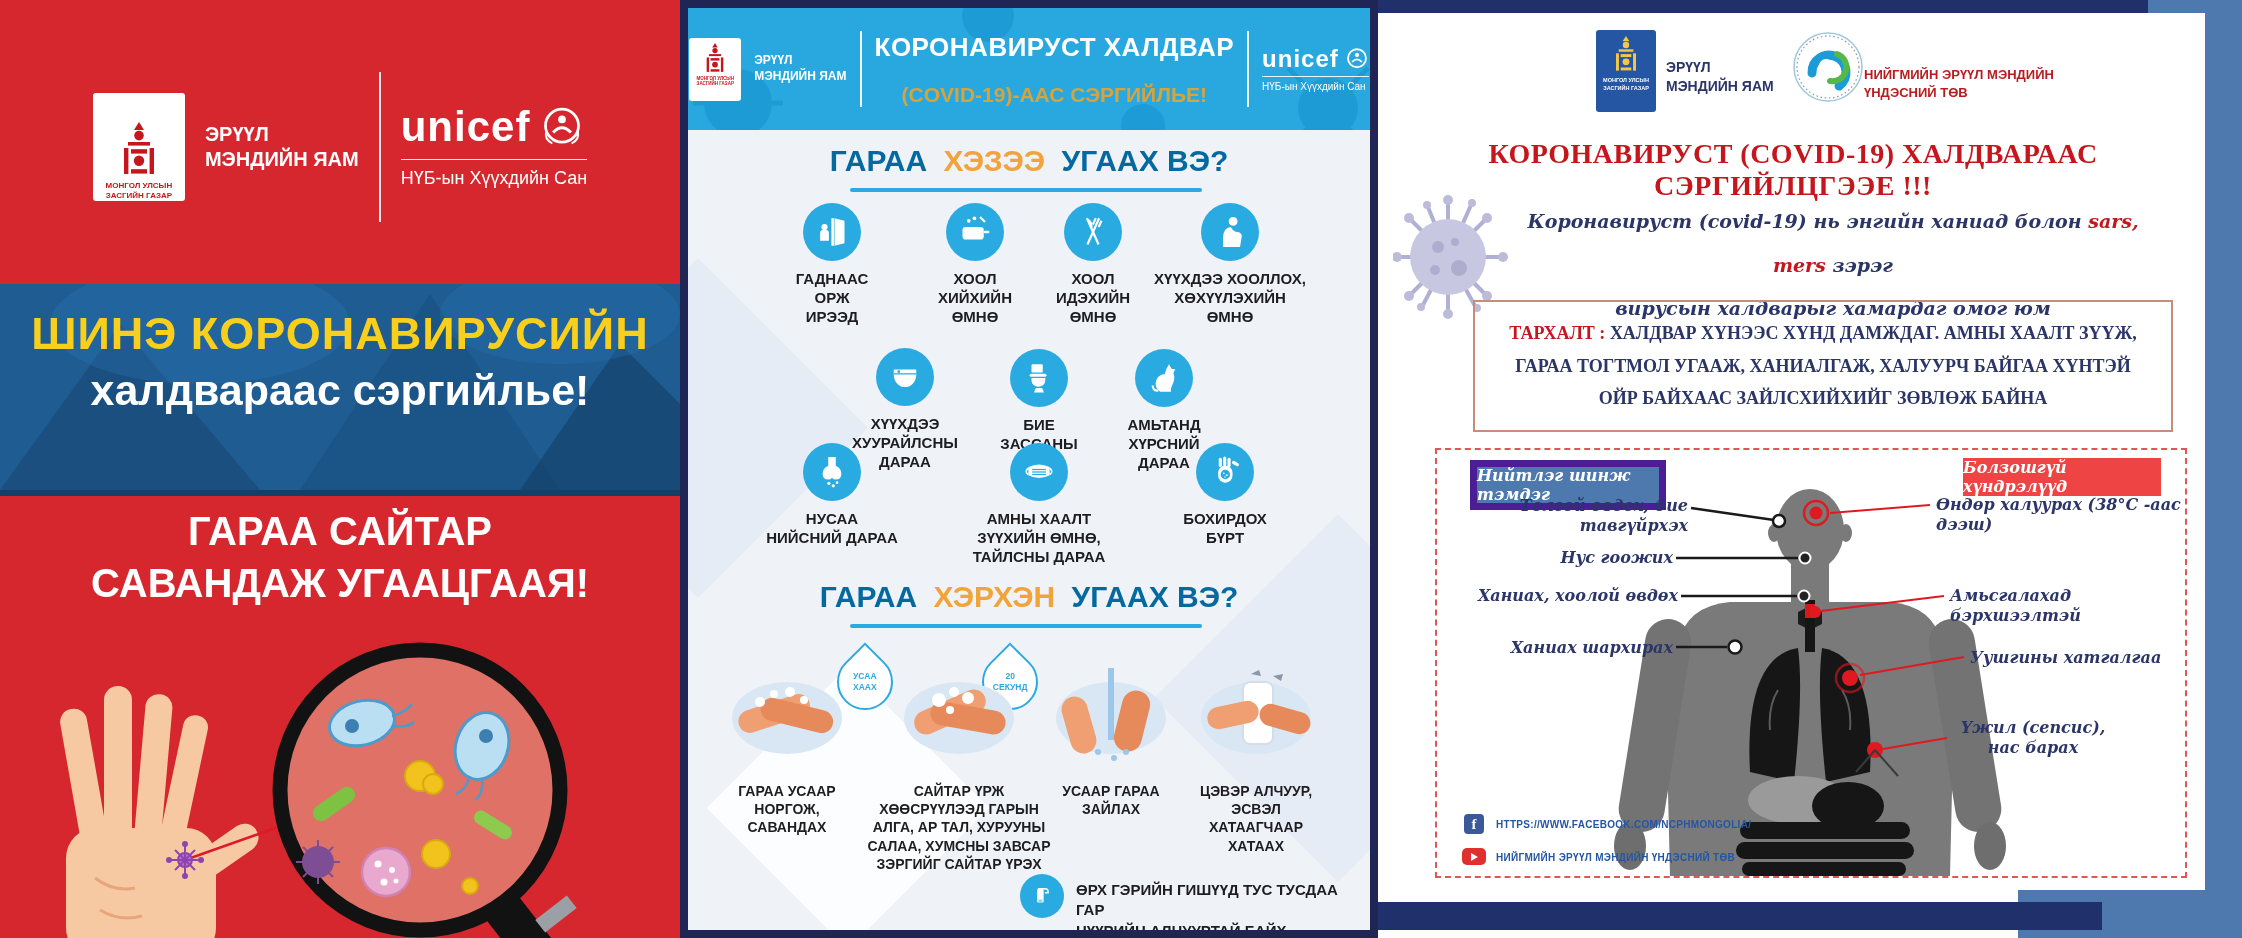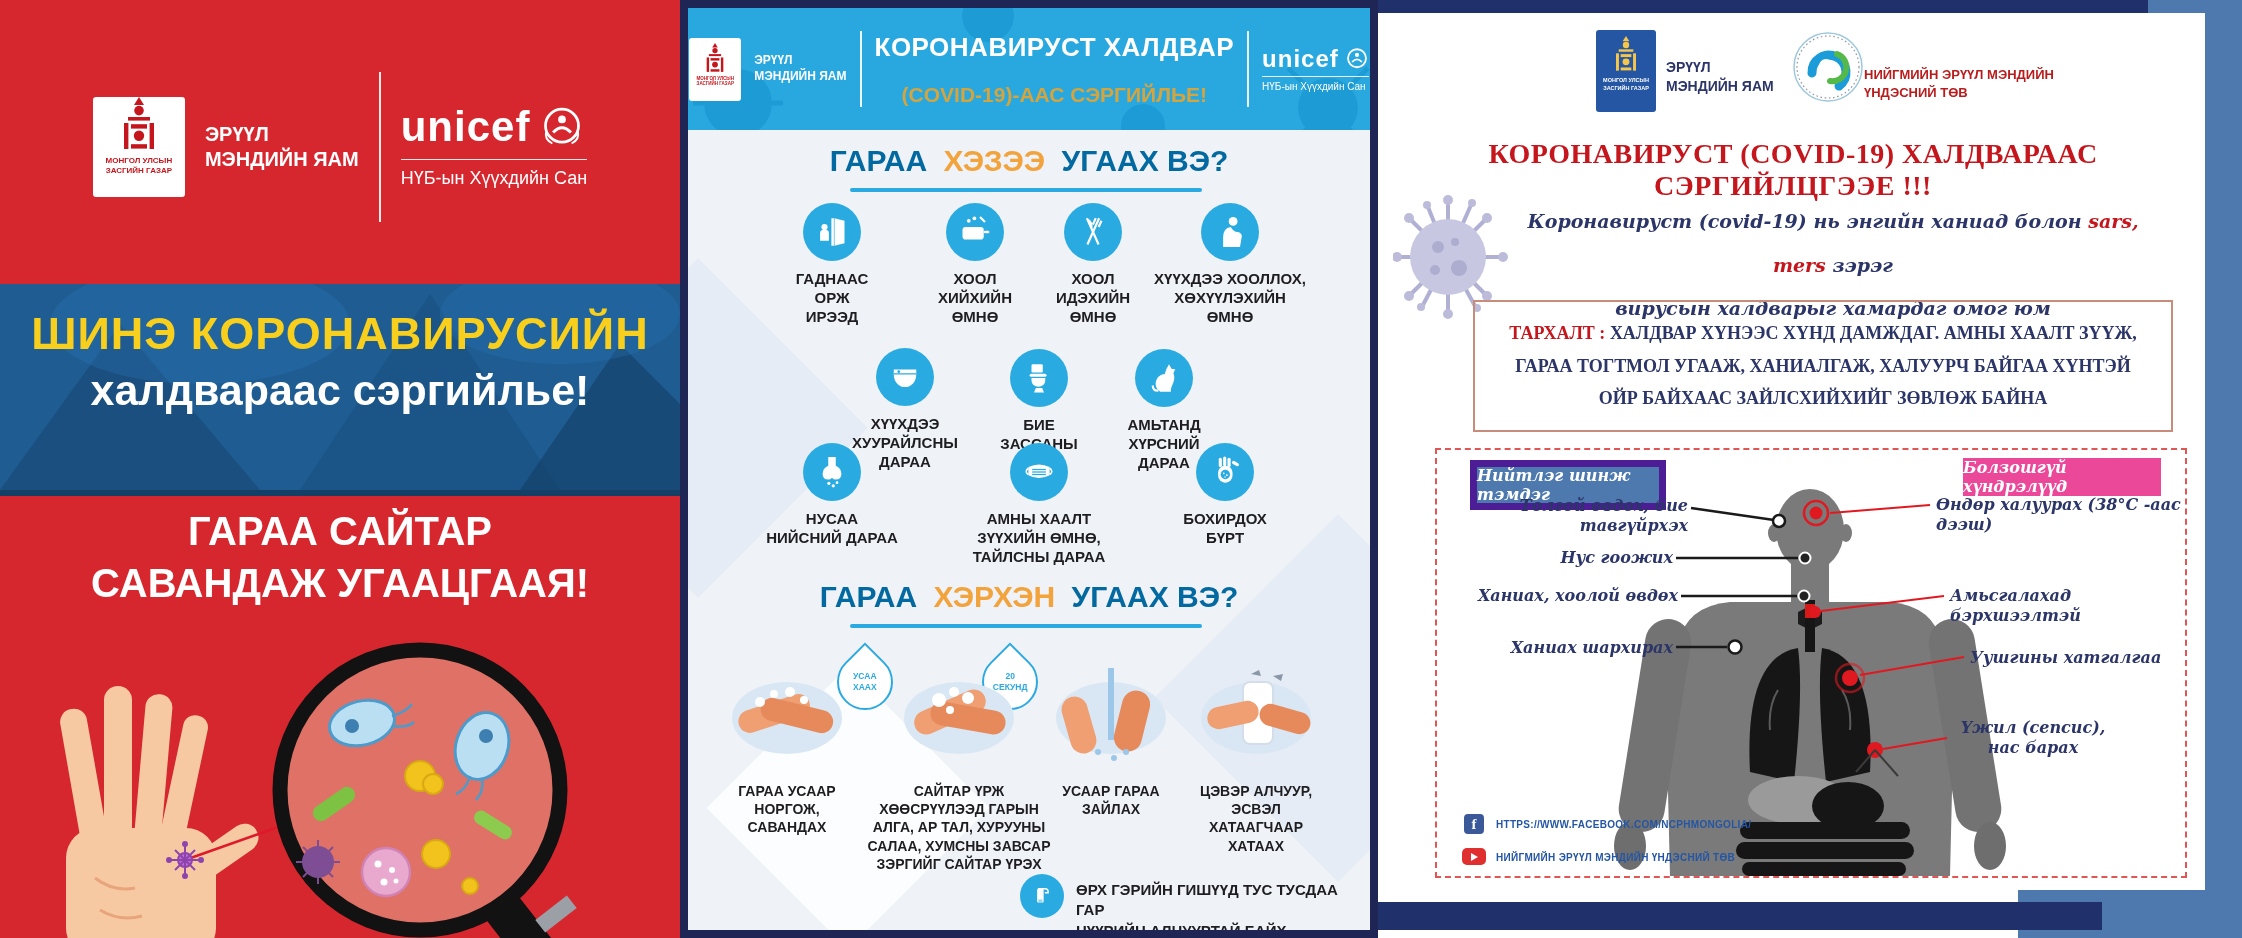--- a/index.html
+++ b/index.html
@@ -6,21 +6,21 @@
   #stage{position:relative;width:2242px;height:938px;overflow:hidden;background:#fff;
          font-family:"Liberation Sans",sans-serif;}
   .abs{position:absolute;}
   .pre{white-space:pre-line;}
   .ctr{text-align:center;}
 
   
   #lp{left:0;top:0;width:680px;height:938px;background:#D6272E;overflow:hidden;}
   .lp-logos{left:0;top:72px;width:680px;display:flex;justify-content:center;align-items:center;gap:20px;}
   .gov-box{background:#fff;border-radius:3px;display:flex;flex-direction:column;align-items:center;justify-content:flex-start;}
-  .gov-box.big{width:92px;height:100px;padding-top:0;}
+  .gov-box.big{width:92px;height:100px;padding-top:8px;justify-content:flex-end;}
   .gov-box.big .gov-cap{font-size:8px;font-weight:bold;color:#C4161C;line-height:1.25;text-align:center;margin-top:5px;}
   .lp-ministry{color:#fff;font-weight:bold;font-size:20px;line-height:1.25;}
   .vdiv{width:2px;height:150px;background:#fff;opacity:.9;}
   .uni-word{color:#fff;font-weight:bold;font-size:42px;letter-spacing:1px;line-height:1;}
   .uni-line{height:1px;background:#fff;margin:10px 0 8px 0;opacity:.9;}
   .uni-cap{color:#fff;font-size:18px;}
   .lp-band{left:0;top:284px;width:680px;height:206px;background:#1E5C92;border-bottom:6px solid #143F66;overflow:hidden;}
   .lp-band svg{position:absolute;left:0;top:0;}
   .lp-h1{position:relative;margin-top:24px;text-align:center;font-size:45px;font-weight:900;color:#F8CF1C;letter-spacing:1px;}
   .lp-h2{position:relative;text-align:center;font-size:43px;font-weight:800;color:#fff;margin-top:6px;}
@@ -66,21 +66,21 @@
   .rp-intro .red{color:#C4161C;}
   .rp-spread{left:95px;top:300px;width:700px;height:132px;border:2px solid #C98C7A;box-sizing:border-box;
              display:flex;align-items:center;justify-content:center;}
   .rp-spread-t{font-family:"Liberation Serif",serif;font-weight:bold;font-size:18px;color:#2B3568;
                text-align:center;line-height:1.8;padding:0 26px;}
   .rp-spread-t .red{color:#C4161C;}
   .rp-dotted{left:57px;top:448px;width:752px;height:430px;border:2px dashed #E25555;box-sizing:border-box;background:#fff;}
   .chip{position:absolute;display:flex;align-items:center;justify-content:center;color:#fff;
         font-family:"DejaVu Serif",serif;font-style:italic;font-weight:bold;font-size:16px;}
   .chip.blue{background:#4E79AE;border:7px solid #4c1d95;}
-  .chip.red{background:#ec4899;}
+  .chip.red{background:#ef4444;}
   .sym{position:absolute;font-family:"DejaVu Serif",serif;font-style:italic;font-weight:bold;
        font-size:16px;color:#2B3568;line-height:1.25;}
   .soc-t{position:absolute;font-size:10px;font-weight:bold;color:#2456A4;letter-spacing:.3px;}
   .fb-ic{position:absolute;width:20px;height:20px;border-radius:4px;background:#3B5998;color:#fff;
          font-weight:bold;font-size:15px;display:flex;align-items:center;justify-content:center;font-family:"Liberation Serif",serif;}
   .yt-ic{position:absolute;width:24px;height:17px;border-radius:5px;background:#E02F2F;display:flex;align-items:center;justify-content:center;}
   .yt-ic:after{content:"";width:0;height:0;border-left:7px solid #fff;border-top:4.5px solid transparent;border-bottom:4.5px solid transparent;}
 </style>
 </head>
 <body>

